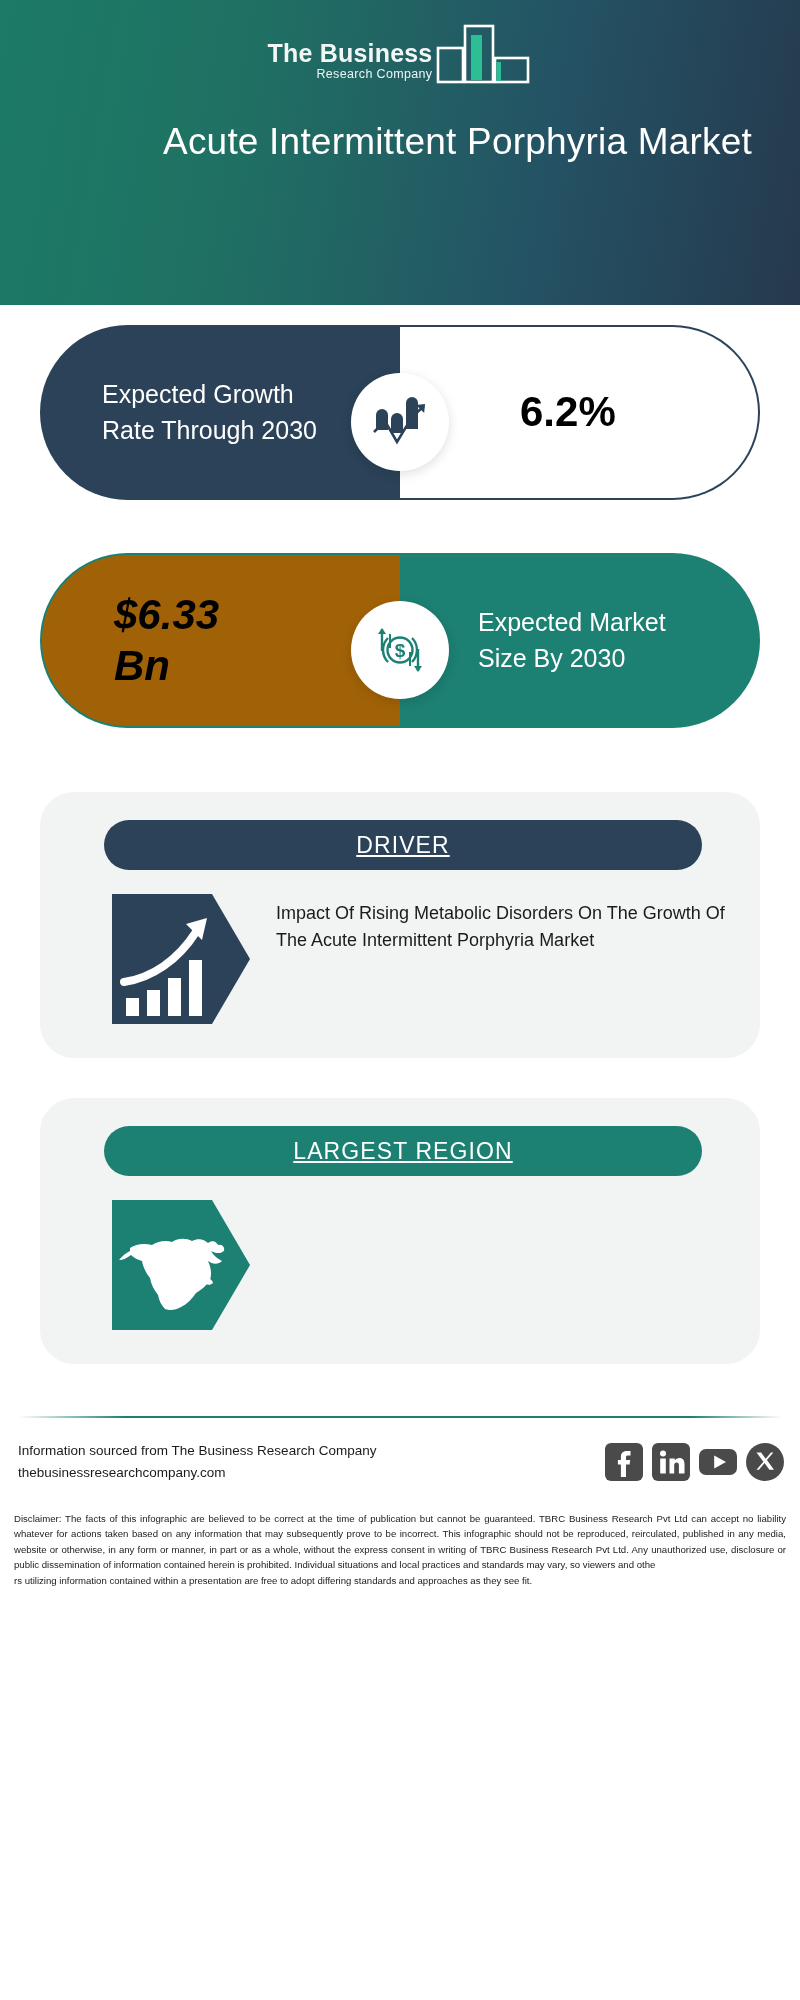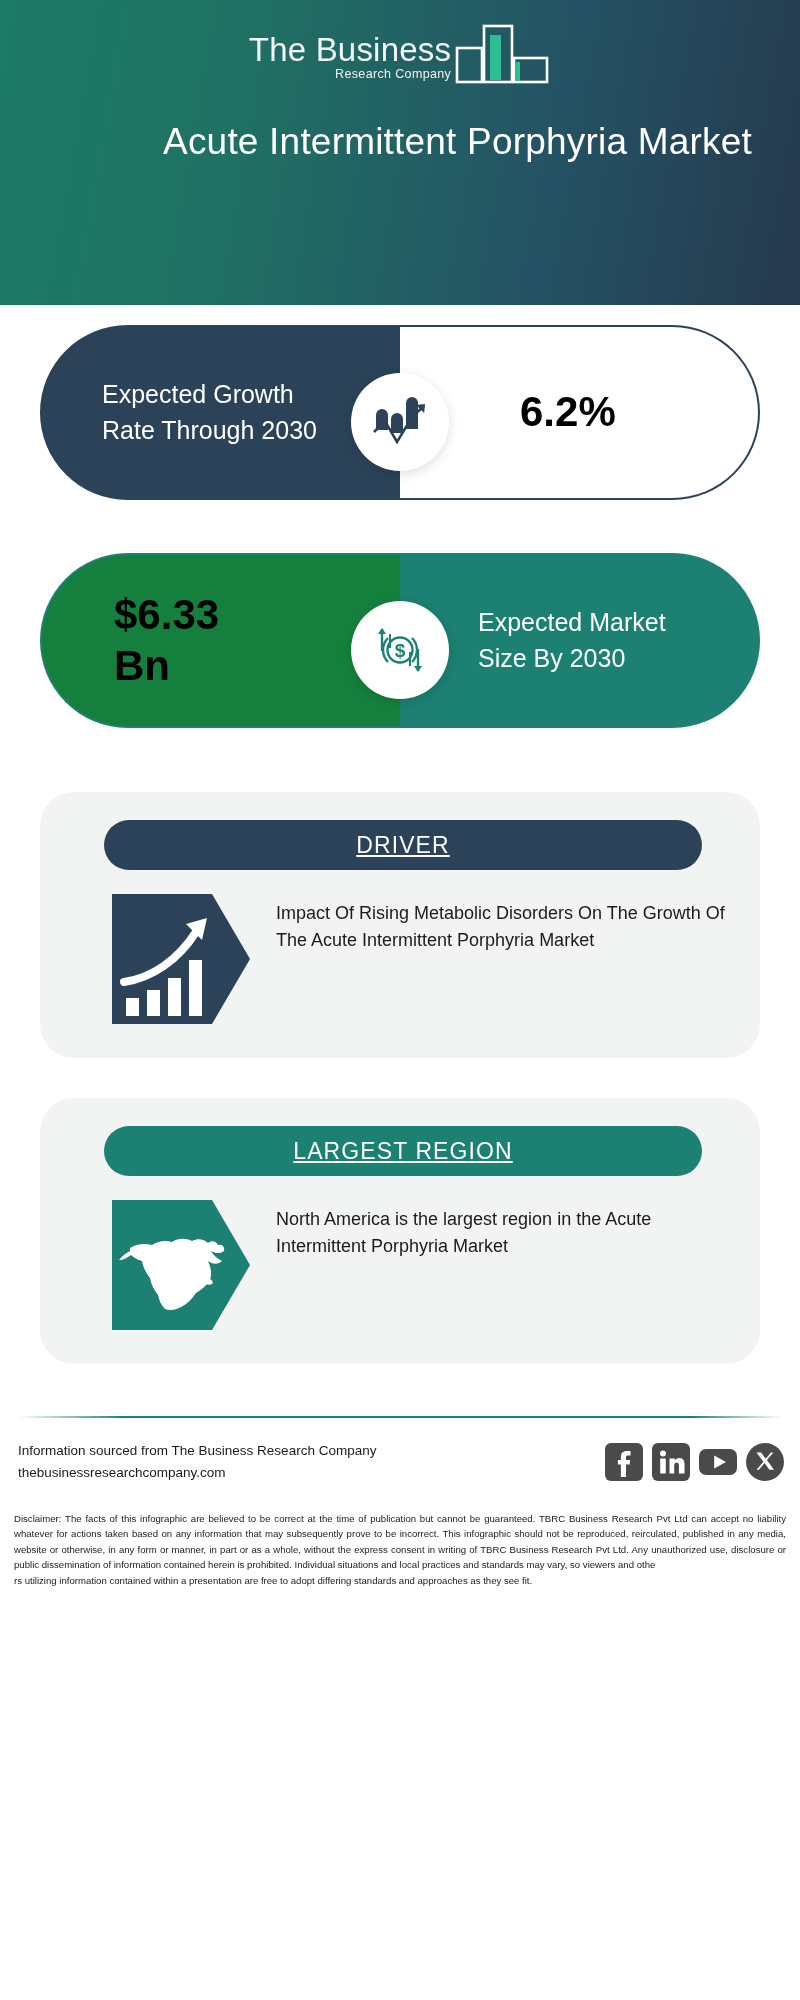--- a/index.html
+++ b/index.html
@@ -19,23 +19,23 @@
   .logo-wrap {
     position: absolute;
     top: 22px; left: 0; right: 0;
     display: flex; align-items: flex-end; justify-content: center;
     gap: 4px;
   }
   .logo-text { text-align: right; line-height: 1; padding-bottom: 4px; }
   .logo-text .l1 {
     display: block;
     color: #f2f7f6;
-    font-size: 33px;
+    font-size: 25px;
     letter-spacing: .2px;
-    font-weight: 400;
+    font-weight: 700;
   }
   .logo-text .l2 {
     display: block;
     color: #eef4f3;
     font-size: 12.5px;
     letter-spacing: .35px;
     margin-top: 2px;
   }
   .logo-mark { width: 96px; height: 62px; display: block; }
 
@@ -70,21 +70,22 @@
   .outline-navy-right {
     border: 2.5px solid #2b4258;
     border-left: none;
     border-radius: 0 88px 88px 0;
     background: #fff;
   }
   .outline-teal-left {
     border: 2.5px solid #1c8072;
     border-right: none;
     border-radius: 88px 0 0 88px;
-    background: #15803d;
+    background: #a16207;
+    font-style: italic;
   }
 
   .stat-label {
     color: #ffffff;
     font-size: 25px;
     line-height: 1.42;
     font-weight: 400;
   }
   .stat-label.on-navy { padding-left: 62px; padding-right: 78px; }
   .stat-label.on-teal { padding-left: 78px; padding-right: 40px; }
@@ -259,21 +260,20 @@
     <svg class="icon-pent" viewBox="0 0 138 130">
       <path d="M0 0 H100 L138 65 L100 130 H0 Z" fill="#1c8072"></path>
       <path fill="#ffffff" d="M18 48 C24 44 32 43 40 45 C46 41 54 40 60 42 C66 38 74 38 80 41
         C86 38 92 39 96 43 C100 40 104 41 106 45 C110 44 113 47 112 51 C108 54 103 53 99 51
         C102 56 106 59 110 61 C106 65 100 64 96 61 C99 67 100 74 98 80 C94 86 89 90 84 93
         C80 99 75 104 69 107 C64 110 58 111 53 109 C49 105 47 100 46 95 C42 90 39 84 38 78
         C34 73 31 67 30 61 C26 60 22 58 19 55 C15 58 11 60 7 60 C10 56 14 53 18 51 Z"></path>
       <path fill="#ffffff" d="M100 47 C104 46 108 48 110 52 C107 54 103 53 100 51 Z"></path>
       <path fill="#ffffff" d="M92 78 C96 77 100 79 101 83 C98 86 94 85 91 82 Z"></path>
     </svg>
-    <div class="panel-text">North America is the largest region in the Acute Intermittent Porphyria Market</div>
   </div>
 </div>
 
 <div class="footer">
   <div class="rule"></div>
 
   <div class="footer-row">
     <div class="src">
       <div>Information sourced from The Business Research Company</div>
       <div>thebusinessresearchcompany.com</div>

